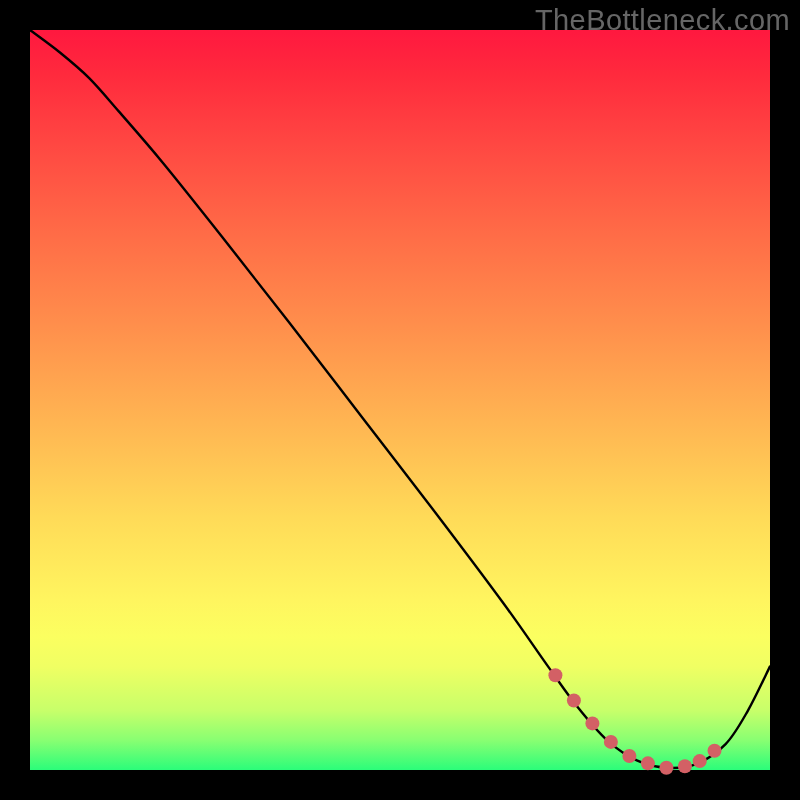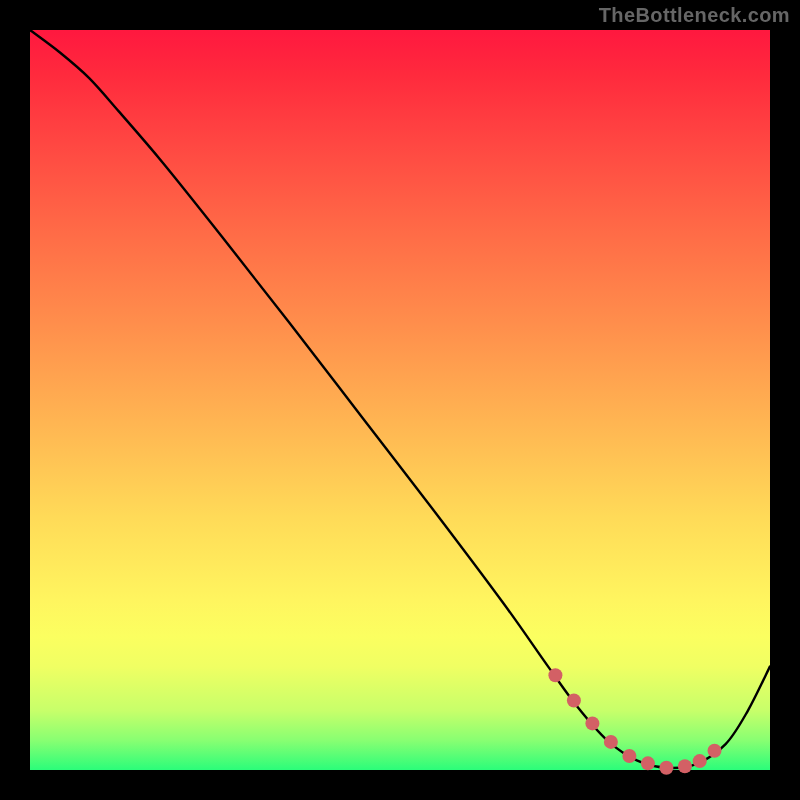--- a/index.html
+++ b/index.html
@@ -15,22 +15,22 @@
     position: relative;
     width: 800px;
     height: 800px;
     background: #000;
   }
   .watermark {
     position: absolute;
     top: 4px;
     right: 10px;
     color: #666;
-    font-size: 20px;
-    font-weight: 700;
+    font-size: 29px;
+    font-weight: 400;
     letter-spacing: 0.4px;
     z-index: 10;
   }
   .plot {
     position: absolute;
     left: 30px;
     top: 30px;
     width: 740px;
     height: 740px;
     background: linear-gradient(to bottom,

